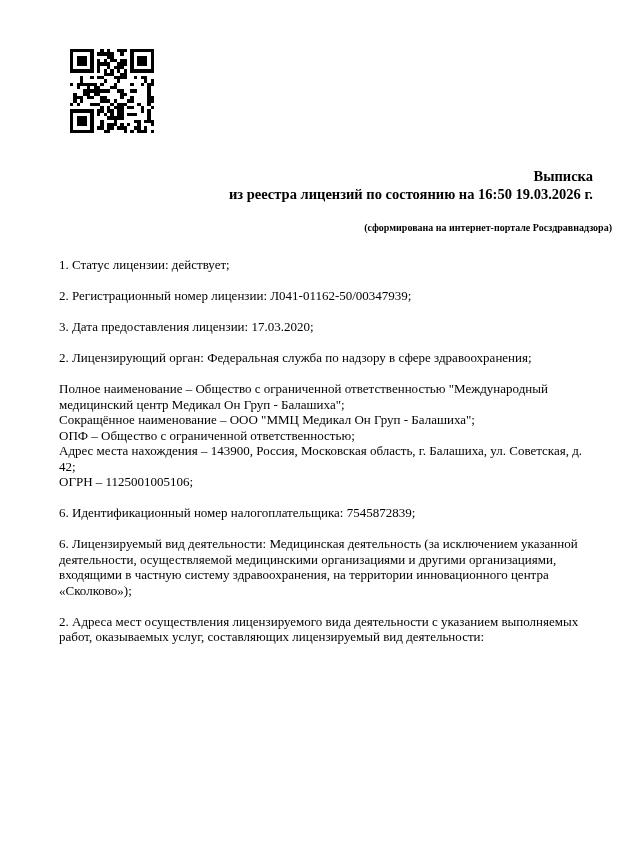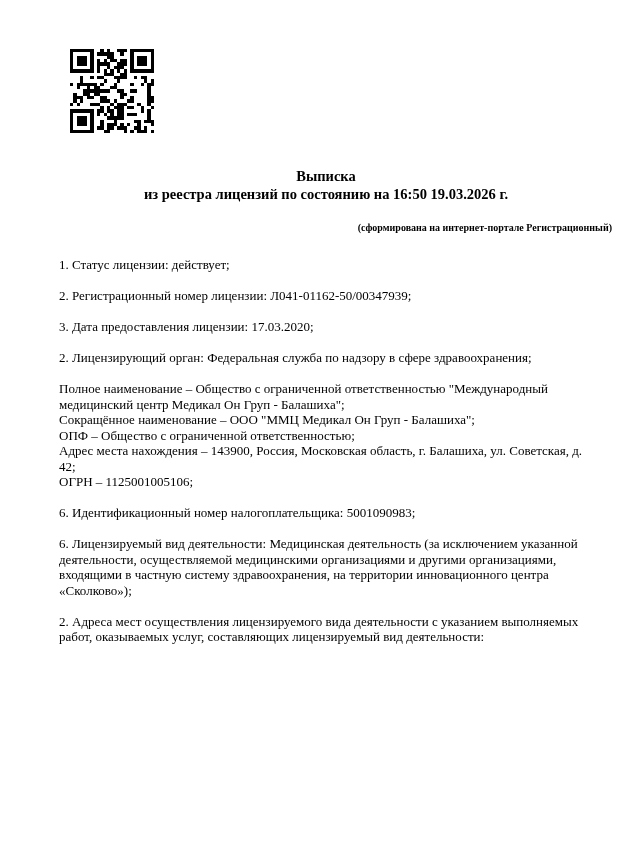--- a/index.html
+++ b/index.html
@@ -17,21 +17,21 @@
     left: 70px;
     top: 48px;
     width: 84px;
     height: 86px;
   }
   .title-block {
     position: absolute;
     left: 59px;
     top: 167px;
     width: 534px;
-    text-align: center;
+    text-align: right;
     font-weight: bold;
     font-size: 14.5px;
     line-height: 18px;
   }
   .subtitle {
     position: absolute;
     left: 59px;
     top: 221px;
     width: 553px;
     text-align: right;
@@ -352,35 +352,35 @@
       <rect x="21" y="24" width="1" height="1" fill="#000"></rect>
       <rect x="22" y="24" width="1" height="1" fill="#000"></rect>
       <rect x="24" y="24" width="1" height="1" fill="#000"></rect>
     </svg>
 
   <div class="title-block">
     <div>Выписка</div>
     <div>из реестра лицензий по состоянию на 16:50 19.03.2026 г.</div>
   </div>
 
-  <div class="subtitle">(сформирована на интернет-портале Регистрационный)</div>
+  <div class="subtitle">(сформирована на интернет-портале Росздравнадзора)</div>
 
   <div class="doc-body">
     <p class="para">1. Статус лицензии: действует;</p>
     <p class="para">2. Регистрационный номер лицензии: Л041-01162-50/00347939;</p>
     <p class="para">3. Дата предоставления лицензии: 17.03.2020;</p>
     <p class="para">2. Лицензирующий орган: Федеральная служба по надзору в сфере здравоохранения;</p>
     <p class="para">Полное наименование – Общество с ограниченной ответственностью "Международный
 медицинский центр Медикал Он Груп - Балашиха";
 Сокращённое наименование – ООО "ММЦ Медикал Он Груп - Балашиха";
 ОПФ – Общество с ограниченной ответственностью;
 Адрес места нахождения – 143900, Россия, Московская область, г. Балашиха, ул. Советская, д.
 42;
 ОГРН – 1125001005106;</p>
-    <p class="para">6. Идентификационный номер налогоплательщика: 5001090983;</p>
+    <p class="para">6. Идентификационный номер налогоплательщика: 7545872839;</p>
     <p class="para">6. Лицензируемый вид деятельности: Медицинская деятельность (за исключением указанной
 деятельности, осуществляемой медицинскими организациями и другими организациями,
 входящими в частную систему здравоохранения, на территории инновационного центра
 «Сколково»);</p>
     <p class="para">2. Адреса мест осуществления лицензируемого вида деятельности с указанием выполняемых
 работ, оказываемых услуг, составляющих лицензируемый вид деятельности:</p>
   </div>
 
 </div>
 

